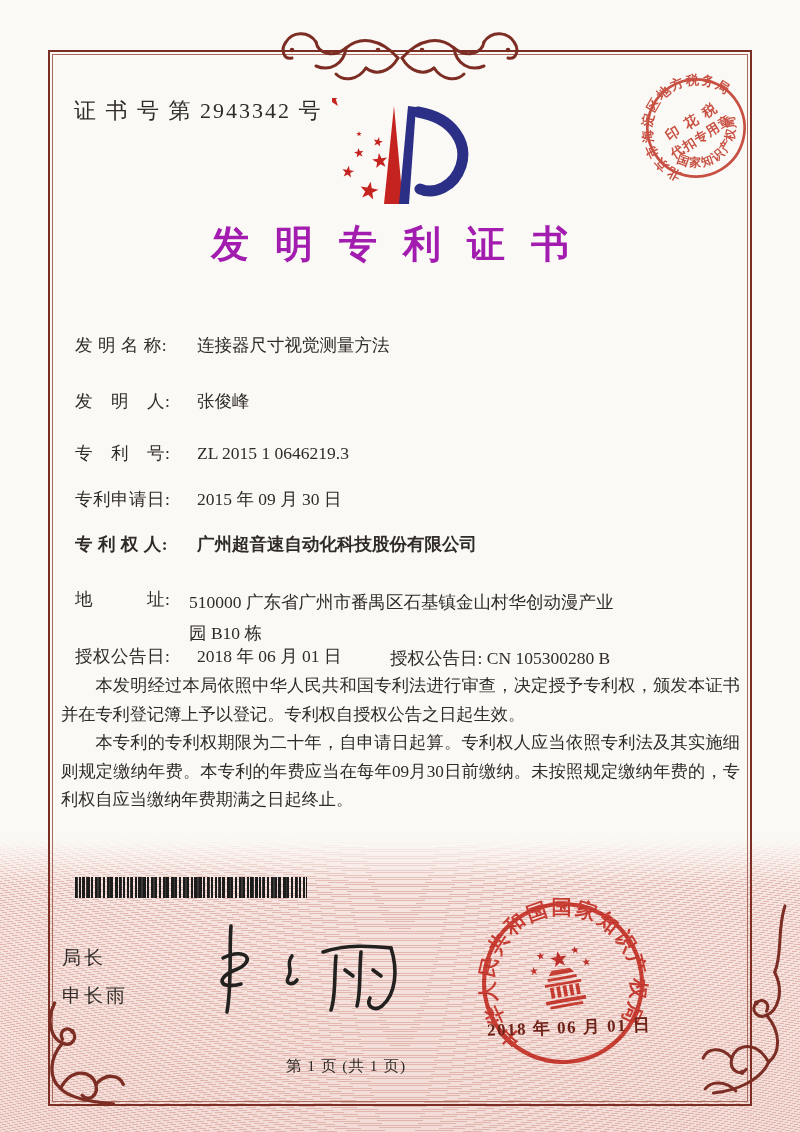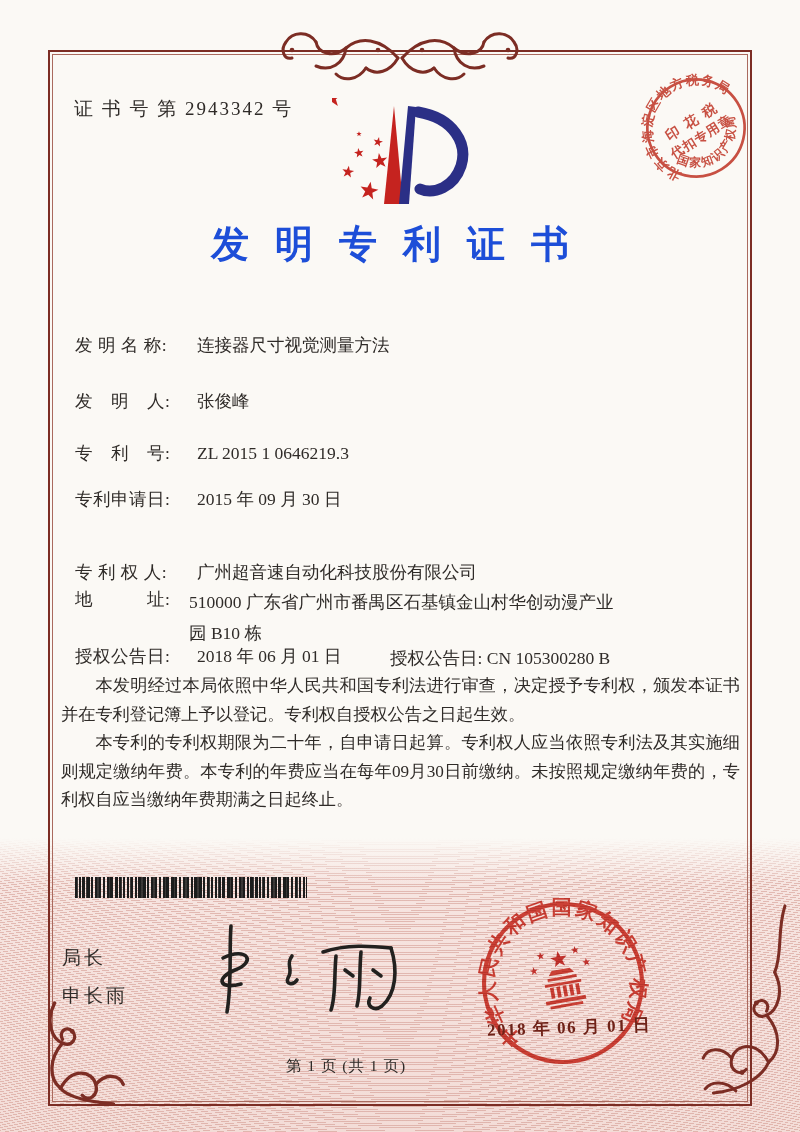--- a/index.html
+++ b/index.html
@@ -30,26 +30,26 @@
     border:2px solid #7c2d24;box-sizing:border-box;
   }
   .frame-inner{
     position:absolute;left:2px;top:2px;right:2px;bottom:2px;
     border:1px solid #aa6a5e;
   }
   .ornament{z-index:2;color:#7c2d24;}
   .ornament svg{display:block;width:100%;height:100%;}
 
   
-  .cert-no{left:74px;top:96px;font-size:19px;letter-spacing:2px;z-index:3;}
+  .cert-no{left:74px;top:96px;font-size:22px;letter-spacing:2px;z-index:3;}
   .logo{left:332px;top:98px;width:140px;height:115px;z-index:3;}
   .page-title{
     left:0;top:219px;width:780px;text-align:center;z-index:3;
     font-size:38px;font-weight:bold;letter-spacing:26px;padding-left:26px;
-    box-sizing:border-box;color:#1d4ed8;
+    box-sizing:border-box;color:#a21caf;
   }
 
   
   .row{left:75px;z-index:3;font-size:17.5px;white-space:nowrap;}
   .row .lbl{display:inline-block;width:104px;letter-spacing:.5px;}
   .row .val{margin-left:18px;}
   .addr-val{display:inline-block;vertical-align:top;margin-left:10px;white-space:normal;width:562px;line-height:31px;}
   .grant-no{left:390px;top:646px;z-index:3;font-size:17.5px;white-space:nowrap;}
 
   
@@ -159,21 +159,21 @@
 </div>
 <div class="abs row" style="top:389px;">
   <span class="lbl">发　明　人:</span><span class="val">张俊峰</span>
 </div>
 <div class="abs row" style="top:441px;">
   <span class="lbl">专　利　号:</span><span class="val">ZL 2015 1 0646219.3</span>
 </div>
 <div class="abs row" style="top:487px;">
   <span class="lbl">专利申请日:</span><span class="val">2015 年 09 月 30 日</span>
 </div>
-<div class="abs row" style="top:560px;">
+<div class="abs row" style="top:532px;font-weight:bold;">
   <span class="lbl">专 利 权 人:</span><span class="val">广州超音速自动化科技股份有限公司</span>
 </div>
 <div class="abs row" style="top:587px;">
   <span class="lbl">地　　　址:</span><span class="addr-val"><span>510000 广东省广州市番禺区石基镇金山村华创动漫产业</span><br><span>园 B10 栋</span></span>
 </div>
 <div class="abs row" style="top:644px;">
   <span class="lbl">授权公告日:</span><span class="val">2018 年 06 月 01 日</span>
 </div>
 <div class="abs grant-no">
   <span>授权公告日:</span>

